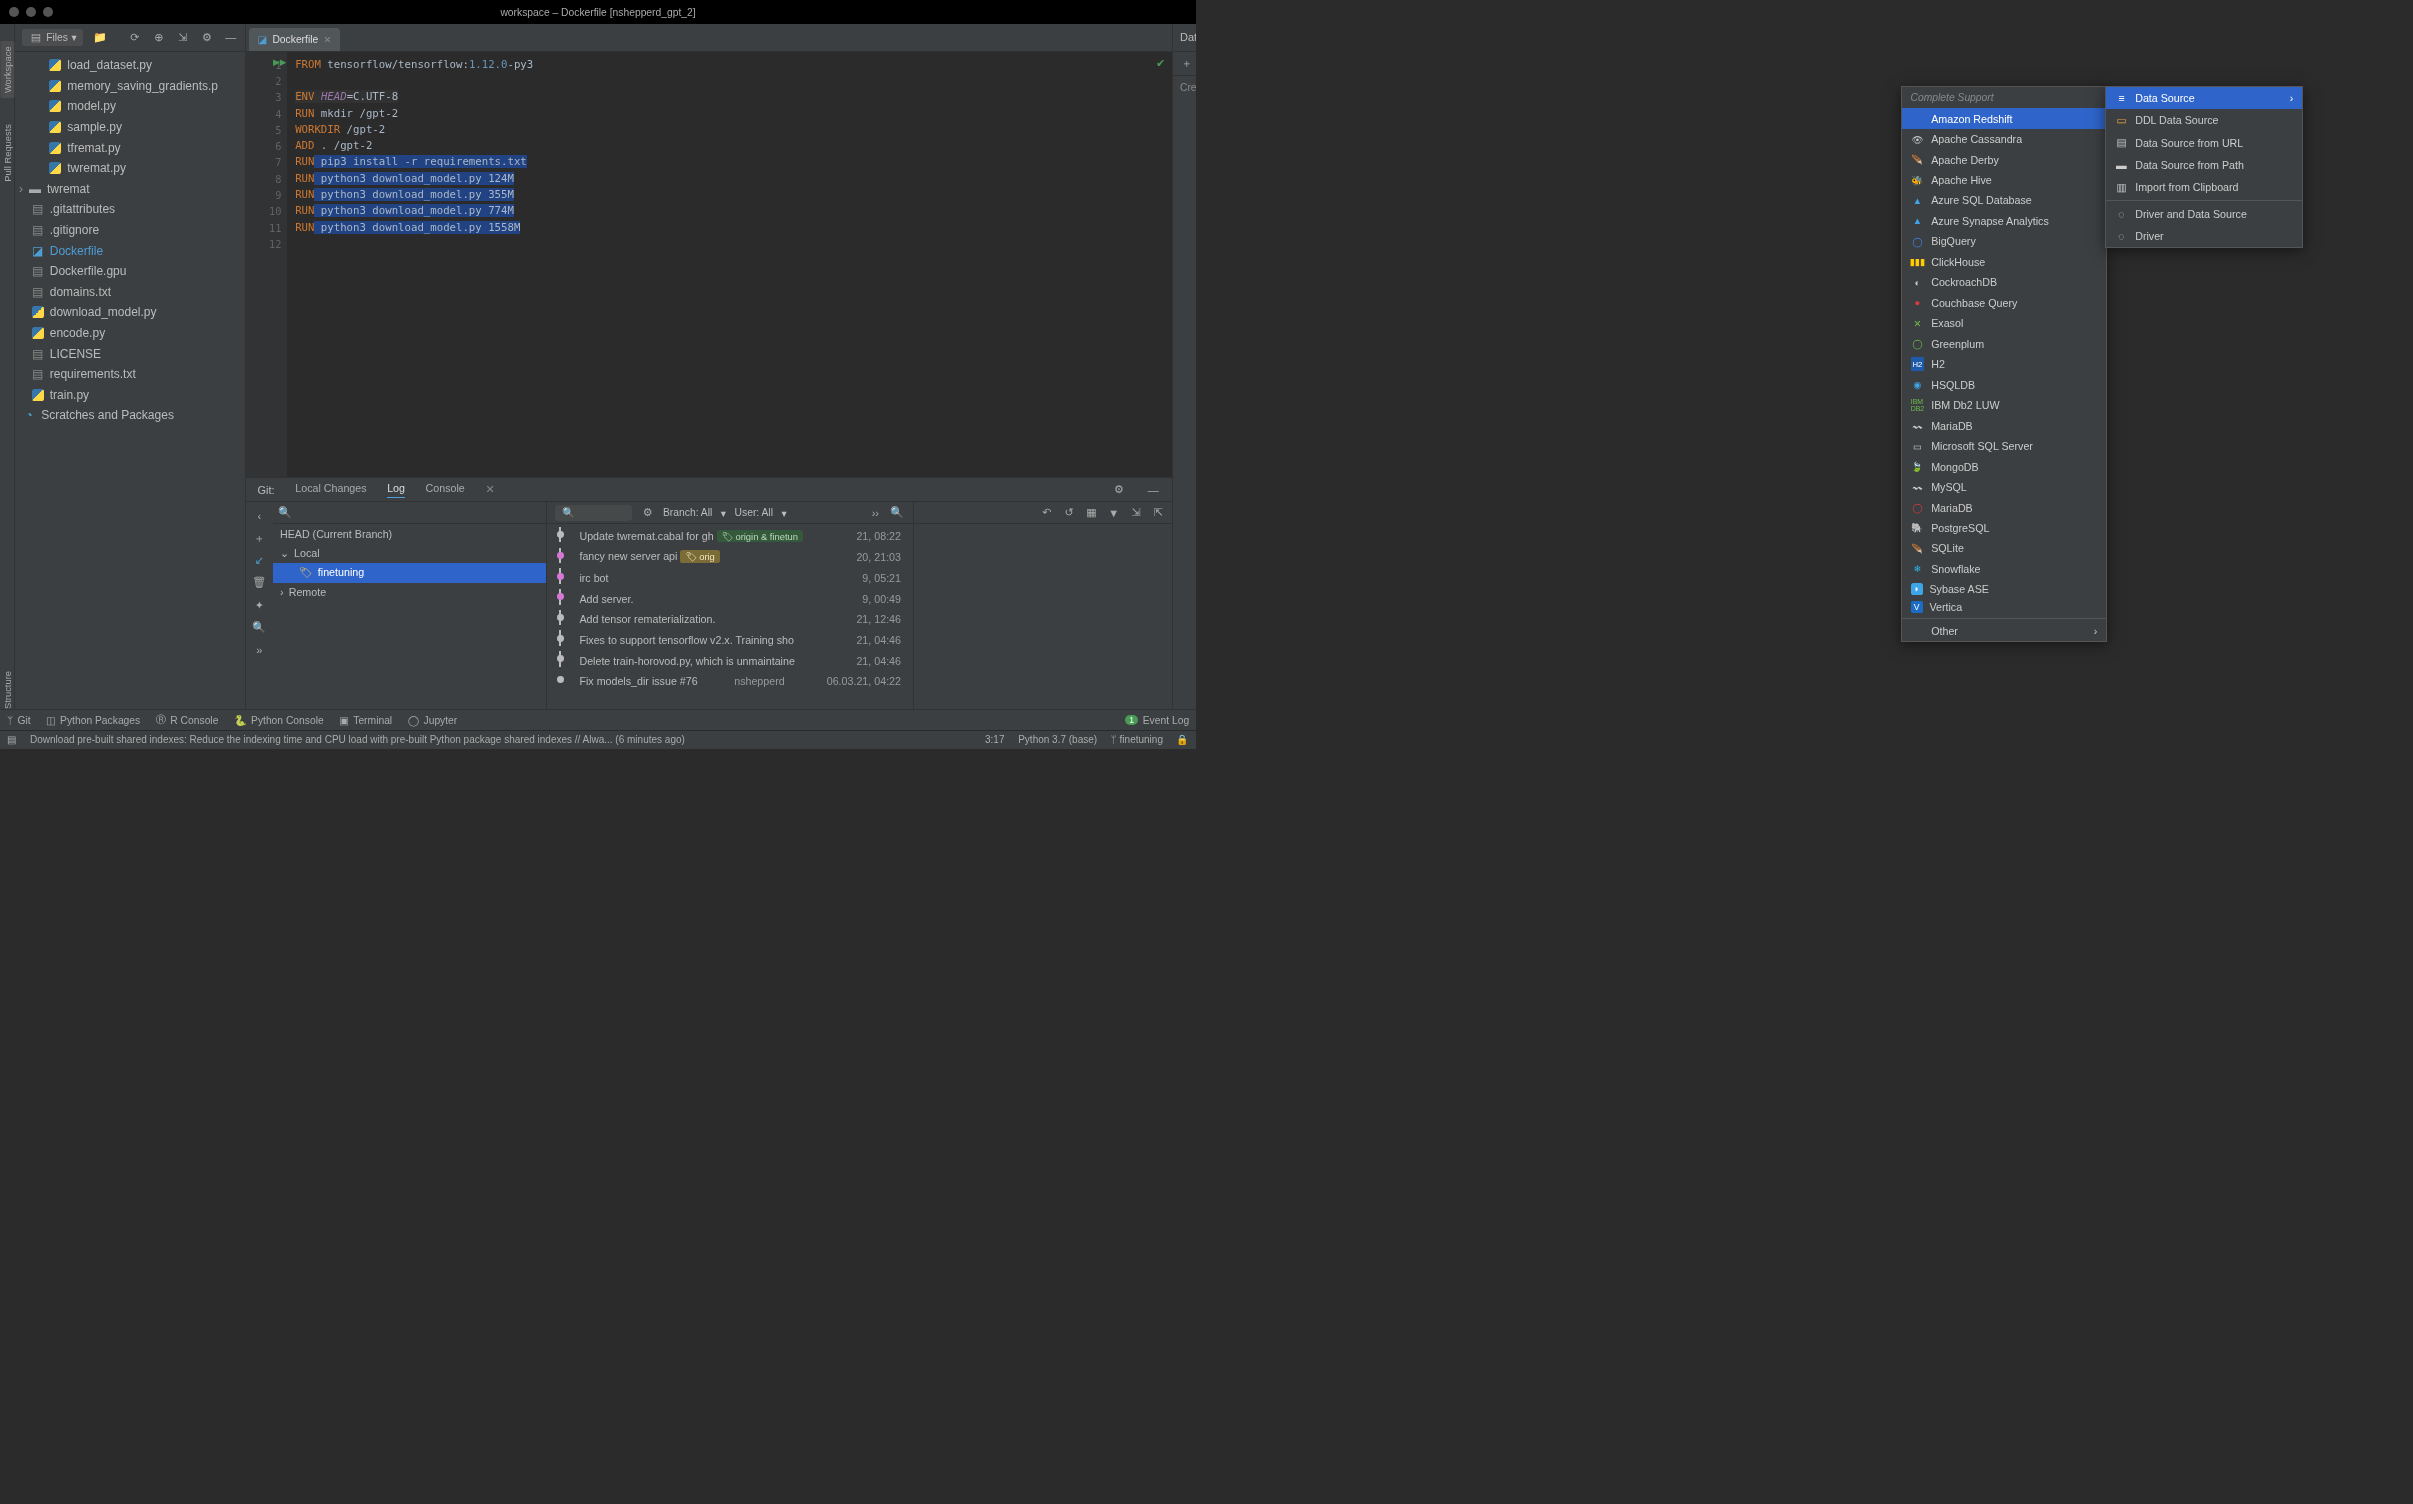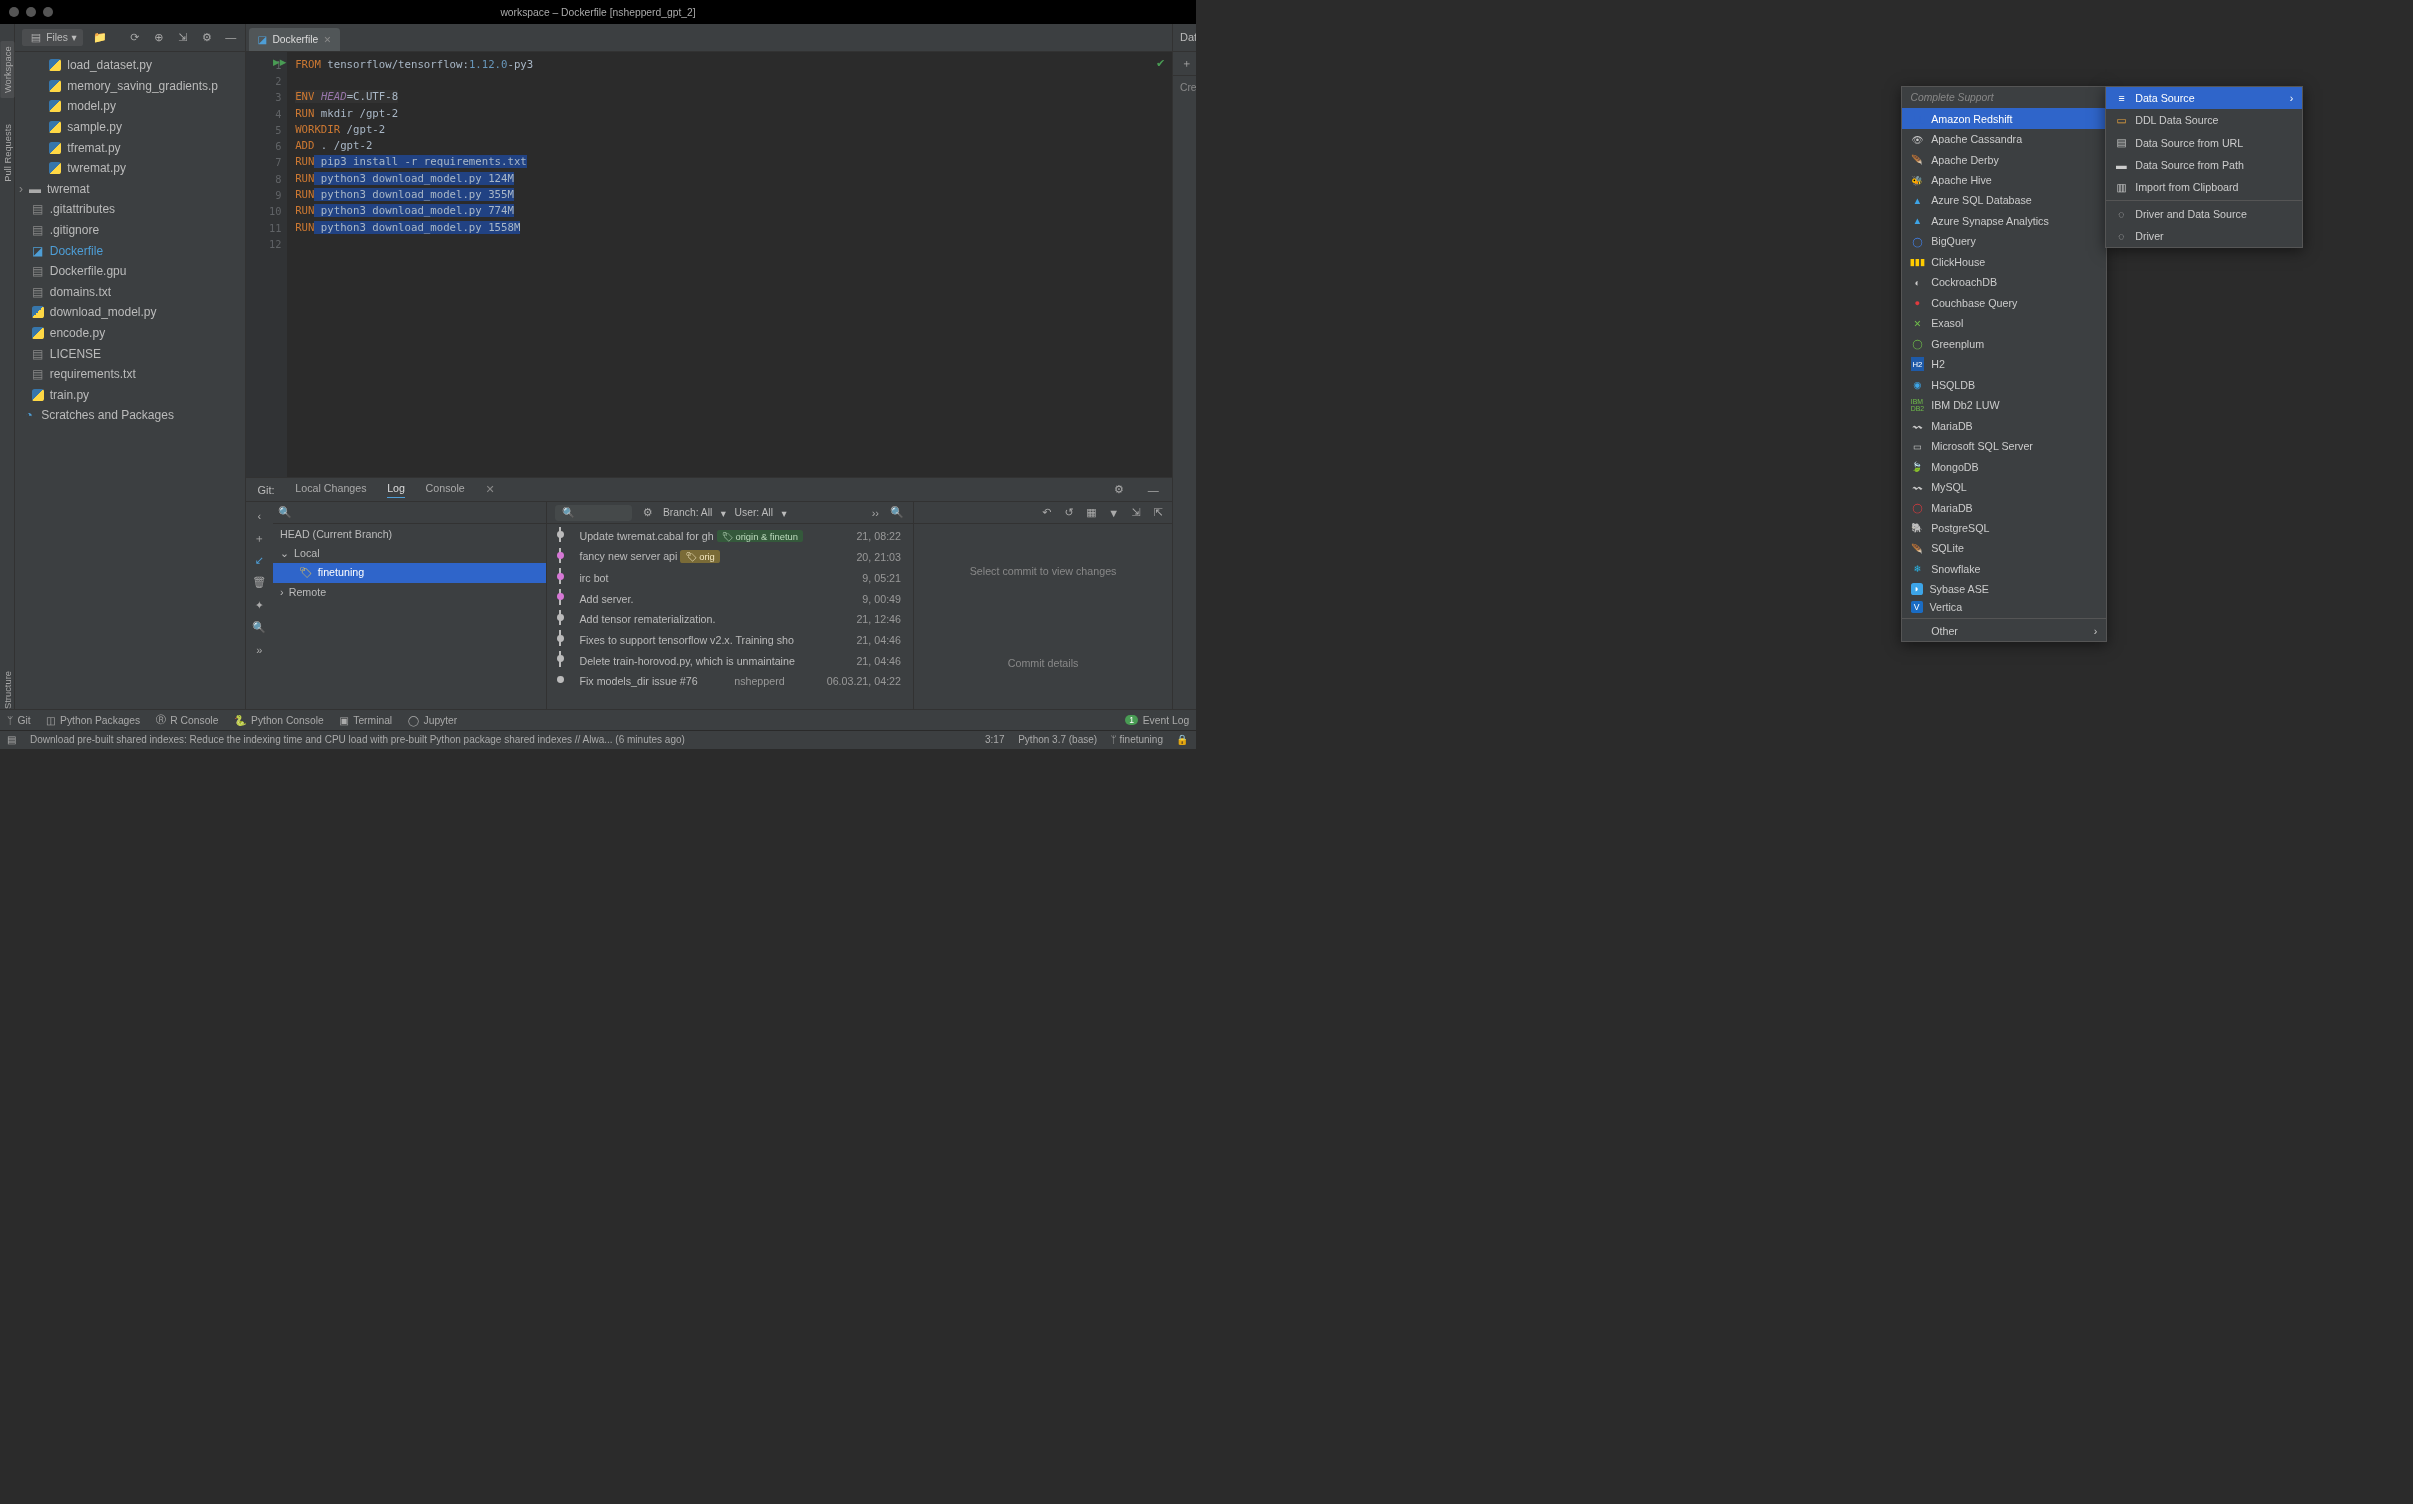--- a/index.html
+++ b/index.html
@@ -415,24 +415,20 @@
         </div>
         <div class="git-right">
           <div class="git-right-toolbar">
             <span class="tbicon">↶</span>
             <span class="tbicon">↺</span>
             <span class="tbicon">▦</span>
             <span class="tbicon">▼</span>
             <span class="tbicon">⇲</span>
             <span class="tbicon">⇱</span>
           </div>
-          <div class="git-right-body">
-            <div>Select commit to view changes</div>
-            <div>Commit details</div>
-          </div>
         </div>
       </div>
     </div>
 
   </div>
 
   <div class="rightpanel">
     <div class="rp-header">
       <span>Database Explorer</span>
       <span style="display:flex;gap:8.6px">

